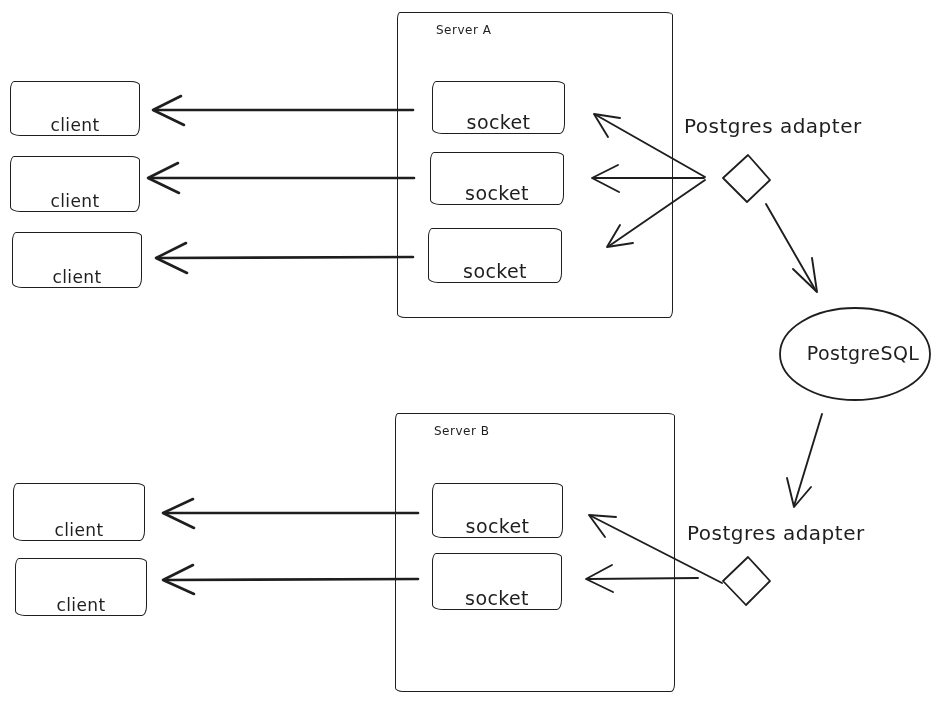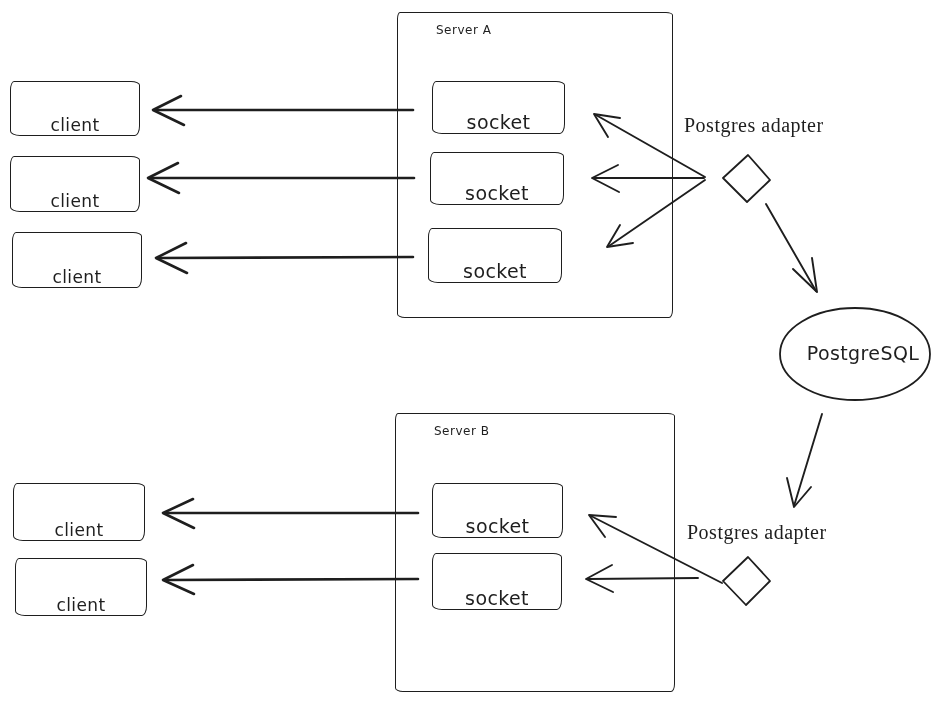--- a/index.html
+++ b/index.html
@@ -24,21 +24,20 @@
   .server-box{
     align-items:flex-start;justify-content:flex-start;
     padding:10px 0 0 38px;
     font-size:12px;letter-spacing:0.5px;
     border-radius:3px 7px 4px 8px / 7px 3px 8px 4px;
   }
   .float-label{
     position:absolute;
     font-size:20px;letter-spacing:0.5px;
     white-space:nowrap;
-    font-family:Liberation Serif, serif;
   }
   .db-label{
     position:absolute;
     left:781px;top:342px;width:164px;
     text-align:center;
     font-size:19px;letter-spacing:0.4px;
   }
   svg.overlay{
     position:absolute;left:0;top:0;
     pointer-events:none;

